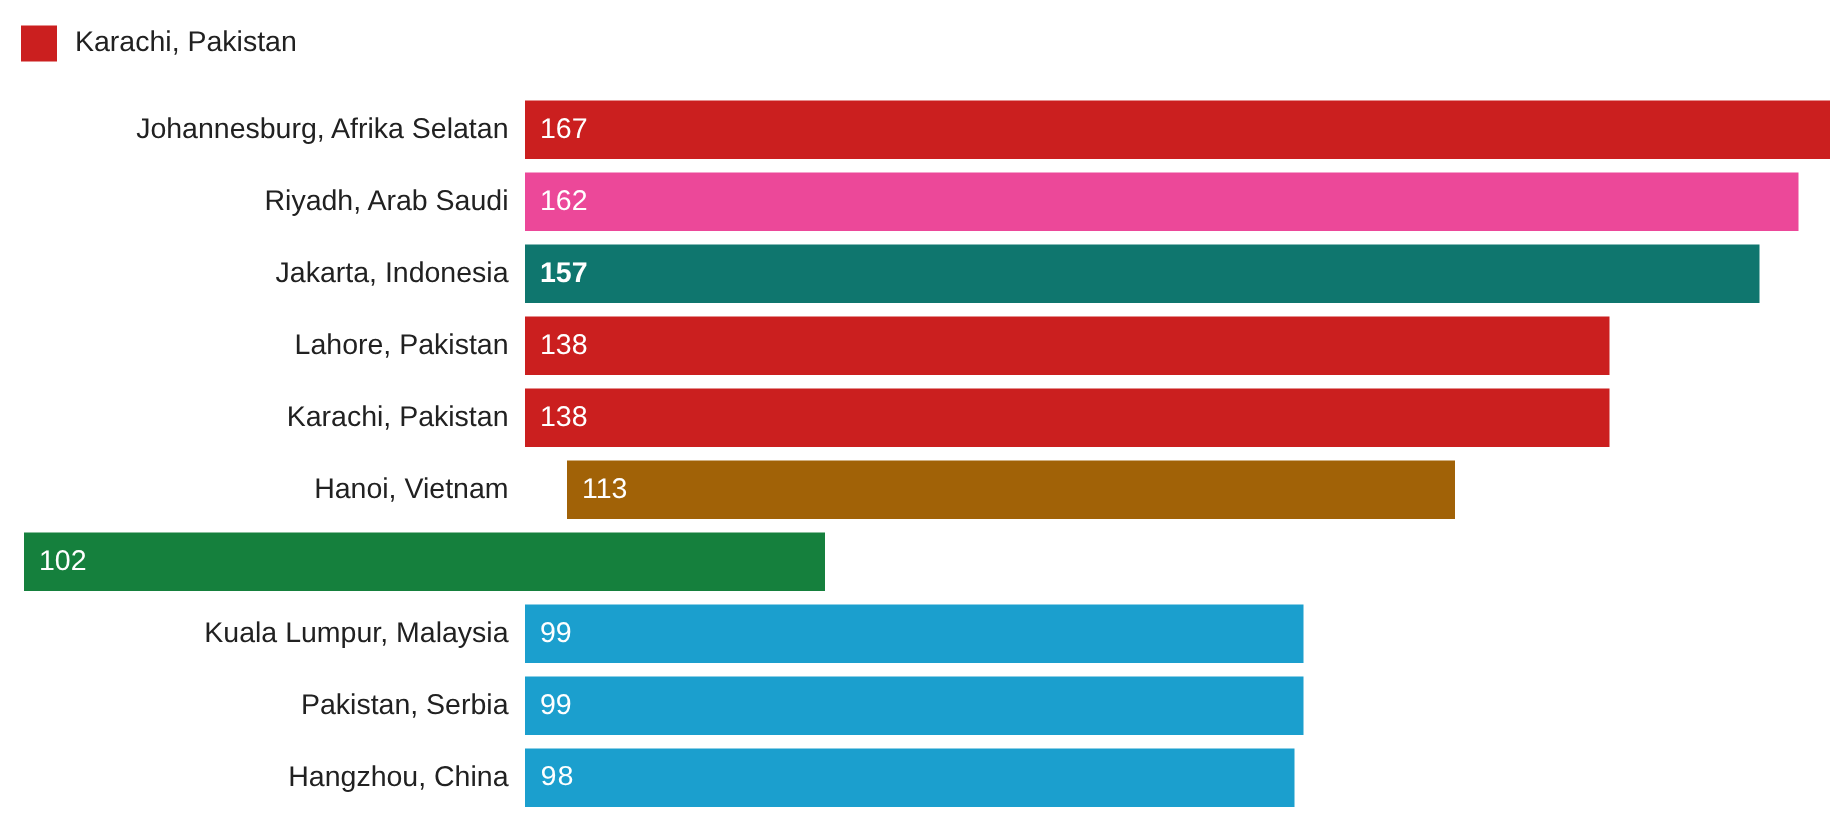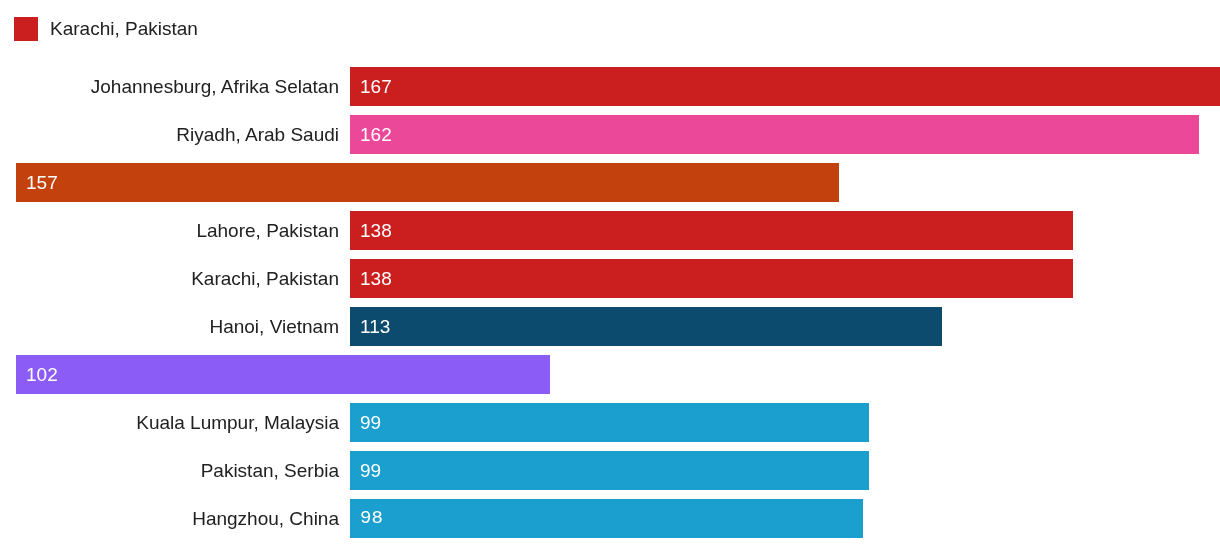--- a/index.html
+++ b/index.html
@@ -117,22 +117,23 @@
       </div>
       <div class="bar-row">
         <div class="cat-label">Riyadh, Arab Saudi</div>
         <div class="bar-wrap">
           <div class="bar" style="width: 848.802px; background: #ec4899;">
             <span class="bar-value">162</span>
           </div>
         </div>
       </div>
       <div class="bar-row">
+        <div class="cat-label">Jakarta, Indonesia</div>
         <div class="bar-wrap">
-          <div class="bar" style="width: 822.605px; background: #c2410c;">
+          <div class="bar" style="width: 822.605px; background: #0f766e; font-weight: bold;">
             <span class="bar-value">157</span>
           </div>
         </div>
       </div>
       <div class="bar-row">
         <div class="cat-label">Lahore, Pakistan</div>
         <div class="bar-wrap">
           <div class="bar" style="width: 723.054px; background: rgb(203, 31, 31);">
             <span class="bar-value">138</span>
           </div>
@@ -142,28 +143,28 @@
         <div class="cat-label">Karachi, Pakistan</div>
         <div class="bar-wrap">
           <div class="bar" style="width: 723.054px; background: rgb(203, 31, 31);">
             <span class="bar-value">138</span>
           </div>
         </div>
       </div>
       <div class="bar-row">
         <div class="cat-label">Hanoi, Vietnam</div>
         <div class="bar-wrap">
-          <div class="bar" style="width: 592.066px; background: #0c4a6e;">
+          <div class="bar" style="width: 592.066px; background: #a16207; margin-left: 28px;">
             <span class="bar-value">113</span>
           </div>
         </div>
       </div>
       <div class="bar-row">
         <div class="bar-wrap">
-          <div class="bar" style="width: 534.431px; background: #8b5cf6;">
+          <div class="bar" style="width: 534.431px; background: #15803d;">
             <span class="bar-value">102</span>
           </div>
         </div>
       </div>
       <div class="bar-row">
         <div class="cat-label">Kuala Lumpur, Malaysia</div>
         <div class="bar-wrap">
           <div class="bar" style="width: 518.713px; background: rgb(27, 159, 206);">
             <span class="bar-value">99</span>
           </div>

